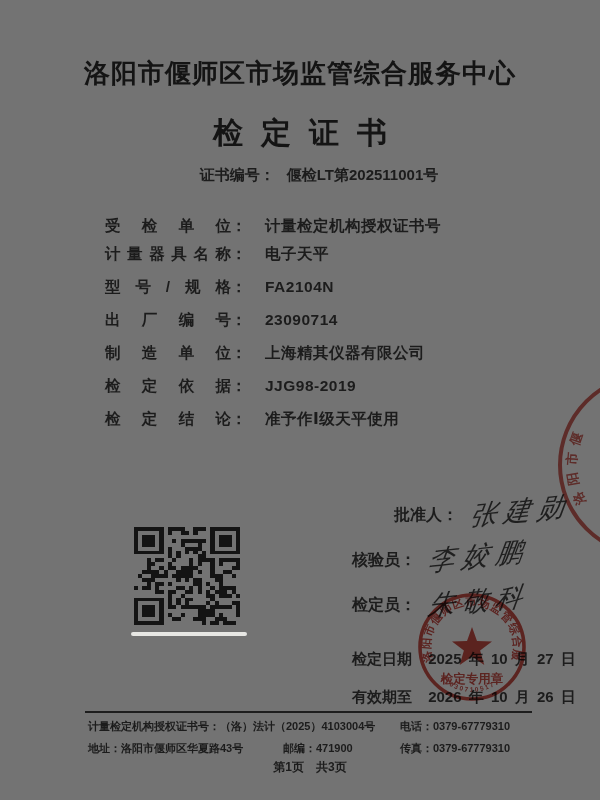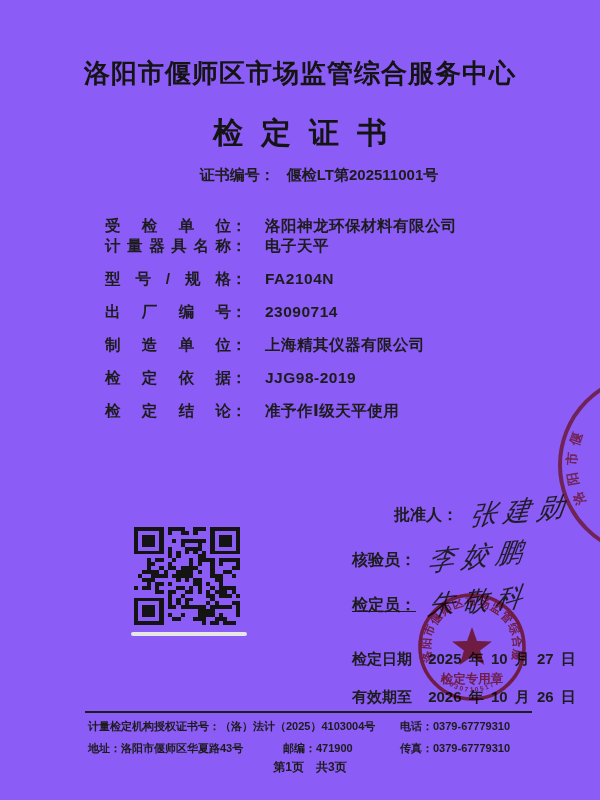--- a/index.html
+++ b/index.html
@@ -1,38 +1,38 @@
 <!DOCTYPE html>
 <html><head>
 <meta charset="utf-8">
 <style>
   html,body{margin:0;padding:0;background:#e9e9e9;}
   .page{
     position:relative;width:600px;height:800px;margin:0 auto;
-    background:#8b5cf6;overflow:hidden;color:#1c1c1c;
+    background:#737373;overflow:hidden;color:#1c1c1c;
     font-family:"Liberation Sans","DejaVu Sans",sans-serif;
   }
   .org-title{
     position:absolute;top:56px;left:0;width:100%;text-align:center;
     font-size:26px;font-weight:700;letter-spacing:1px;color:#141414;white-space:nowrap;
   }
   .doc-title{
     position:absolute;top:113px;left:0;width:100%;text-align:center;
     font-size:30px;font-weight:700;letter-spacing:18px;padding-left:18px;
     box-sizing:border-box;color:#141414;
   }
   .cert-no{
     position:absolute;top:166px;left:0;width:100%;
     display:flex;justify-content:center;gap:12px;
     font-size:15px;font-weight:700;padding-left:19px;
   }
   .fields{position:absolute;left:105px;top:216px;width:430px;}
   .frow{position:relative;height:20px;line-height:20px;font-size:15.5px;font-weight:700;white-space:nowrap;}
   .frow + .frow{margin-top:13px;}
-  .frow:nth-child(2){margin-top:0;}
+  .frow:nth-child(2){margin-top:8px;}
   .flabel{display:inline-block;width:126px;text-align:justify;text-align-last:justify;}
   .fvalue{position:absolute;left:160px;top:0;letter-spacing:.5px;}
   .sig-row{position:absolute;left:352px;font-size:16px;font-weight:700;white-space:nowrap;}
   .sig{
     position:absolute;left:76px;top:-12px;font-size:27px;font-weight:500;font-style:italic;
     letter-spacing:7px;opacity:.92;transform:rotate(-6deg) skewX(-14deg);color:#181818;
   }
   .date-row{position:absolute;left:352px;font-size:15px;font-weight:700;white-space:nowrap;}
   .date-val{margin-left:12px;word-spacing:3px;}
   .qr{position:absolute;left:134px;top:527px;}
@@ -53,21 +53,21 @@
   <div class="doc-title">检定证书</div>
 
   <div class="cert-no">
     <span>证书编号：</span>
     <span>偃检LT第202511001号</span>
   </div>
 
   <div class="fields">
     <div class="frow">
       <span class="flabel">受检单位</span><span>：</span>
-      <span class="fvalue">洛阳神龙环保材料有限公司</span>
+      <span class="fvalue">计量检定机构授权证书号</span>
     </div>
     <div class="frow">
       <span class="flabel">计量器具名称</span><span>：</span>
       <span class="fvalue">电子天平</span>
     </div>
     <div class="frow">
       <span class="flabel">型号/规格</span><span>：</span>
       <span class="fvalue">FA2104N</span>
     </div>
     <div class="frow">
@@ -89,21 +89,21 @@
   </div>
 
   <div class="sig-row" style="top:505px;margin-left:42px;">
     <span>批准人：</span>
     <span class="sig">张建勋</span>
   </div>
   <div class="sig-row" style="top:550px;">
     <span>核验员：</span>
     <span class="sig">李姣鹏</span>
   </div>
-  <div class="sig-row" style="top:595px;text-decoration:underline;">
+  <div class="sig-row" style="top:595px;">
     <span>检定员：</span>
     <span class="sig">朱敬科</span>
   </div>
 
   <svg class="qr" id="qr-svg" width="106" height="98" viewBox="0 0 25 25" preserveAspectRatio="none" shape-rendering="crispEdges">
       <rect x="0" y="0" width="1" height="1" fill="#141414"></rect>
       <rect x="1" y="0" width="1" height="1" fill="#141414"></rect>
       <rect x="2" y="0" width="1" height="1" fill="#141414"></rect>
       <rect x="3" y="0" width="1" height="1" fill="#141414"></rect>
       <rect x="4" y="0" width="1" height="1" fill="#141414"></rect>

